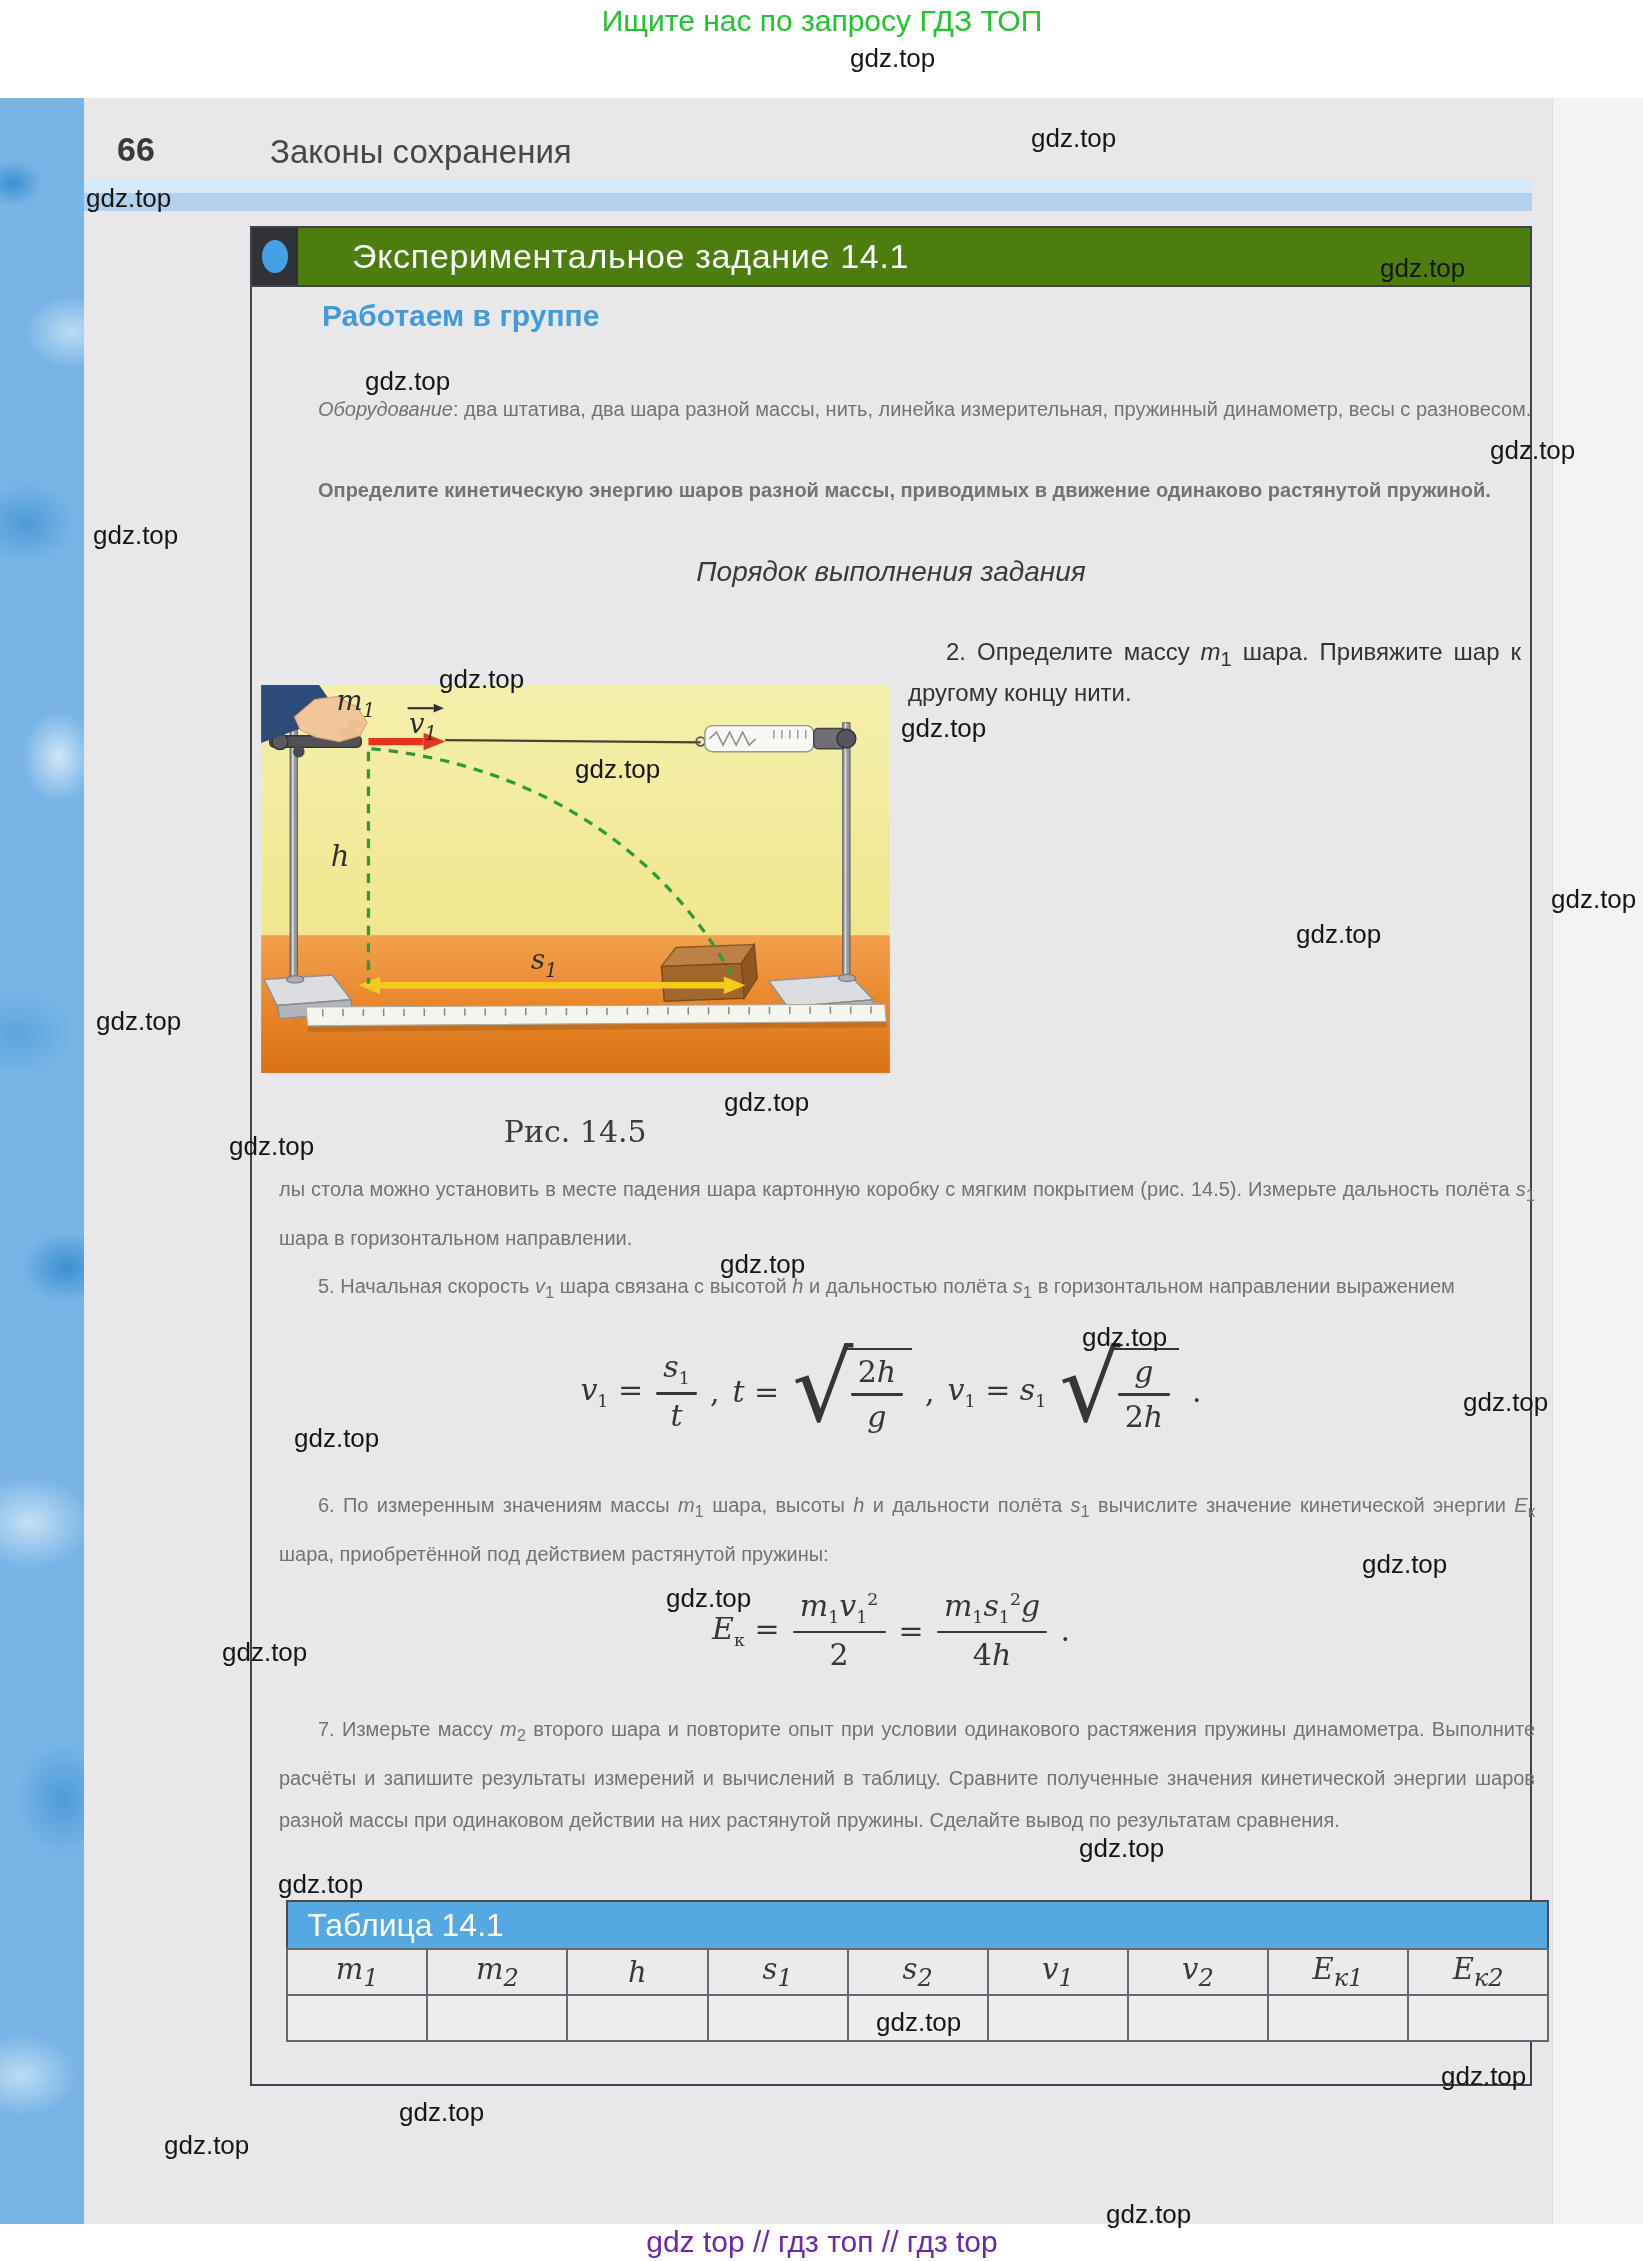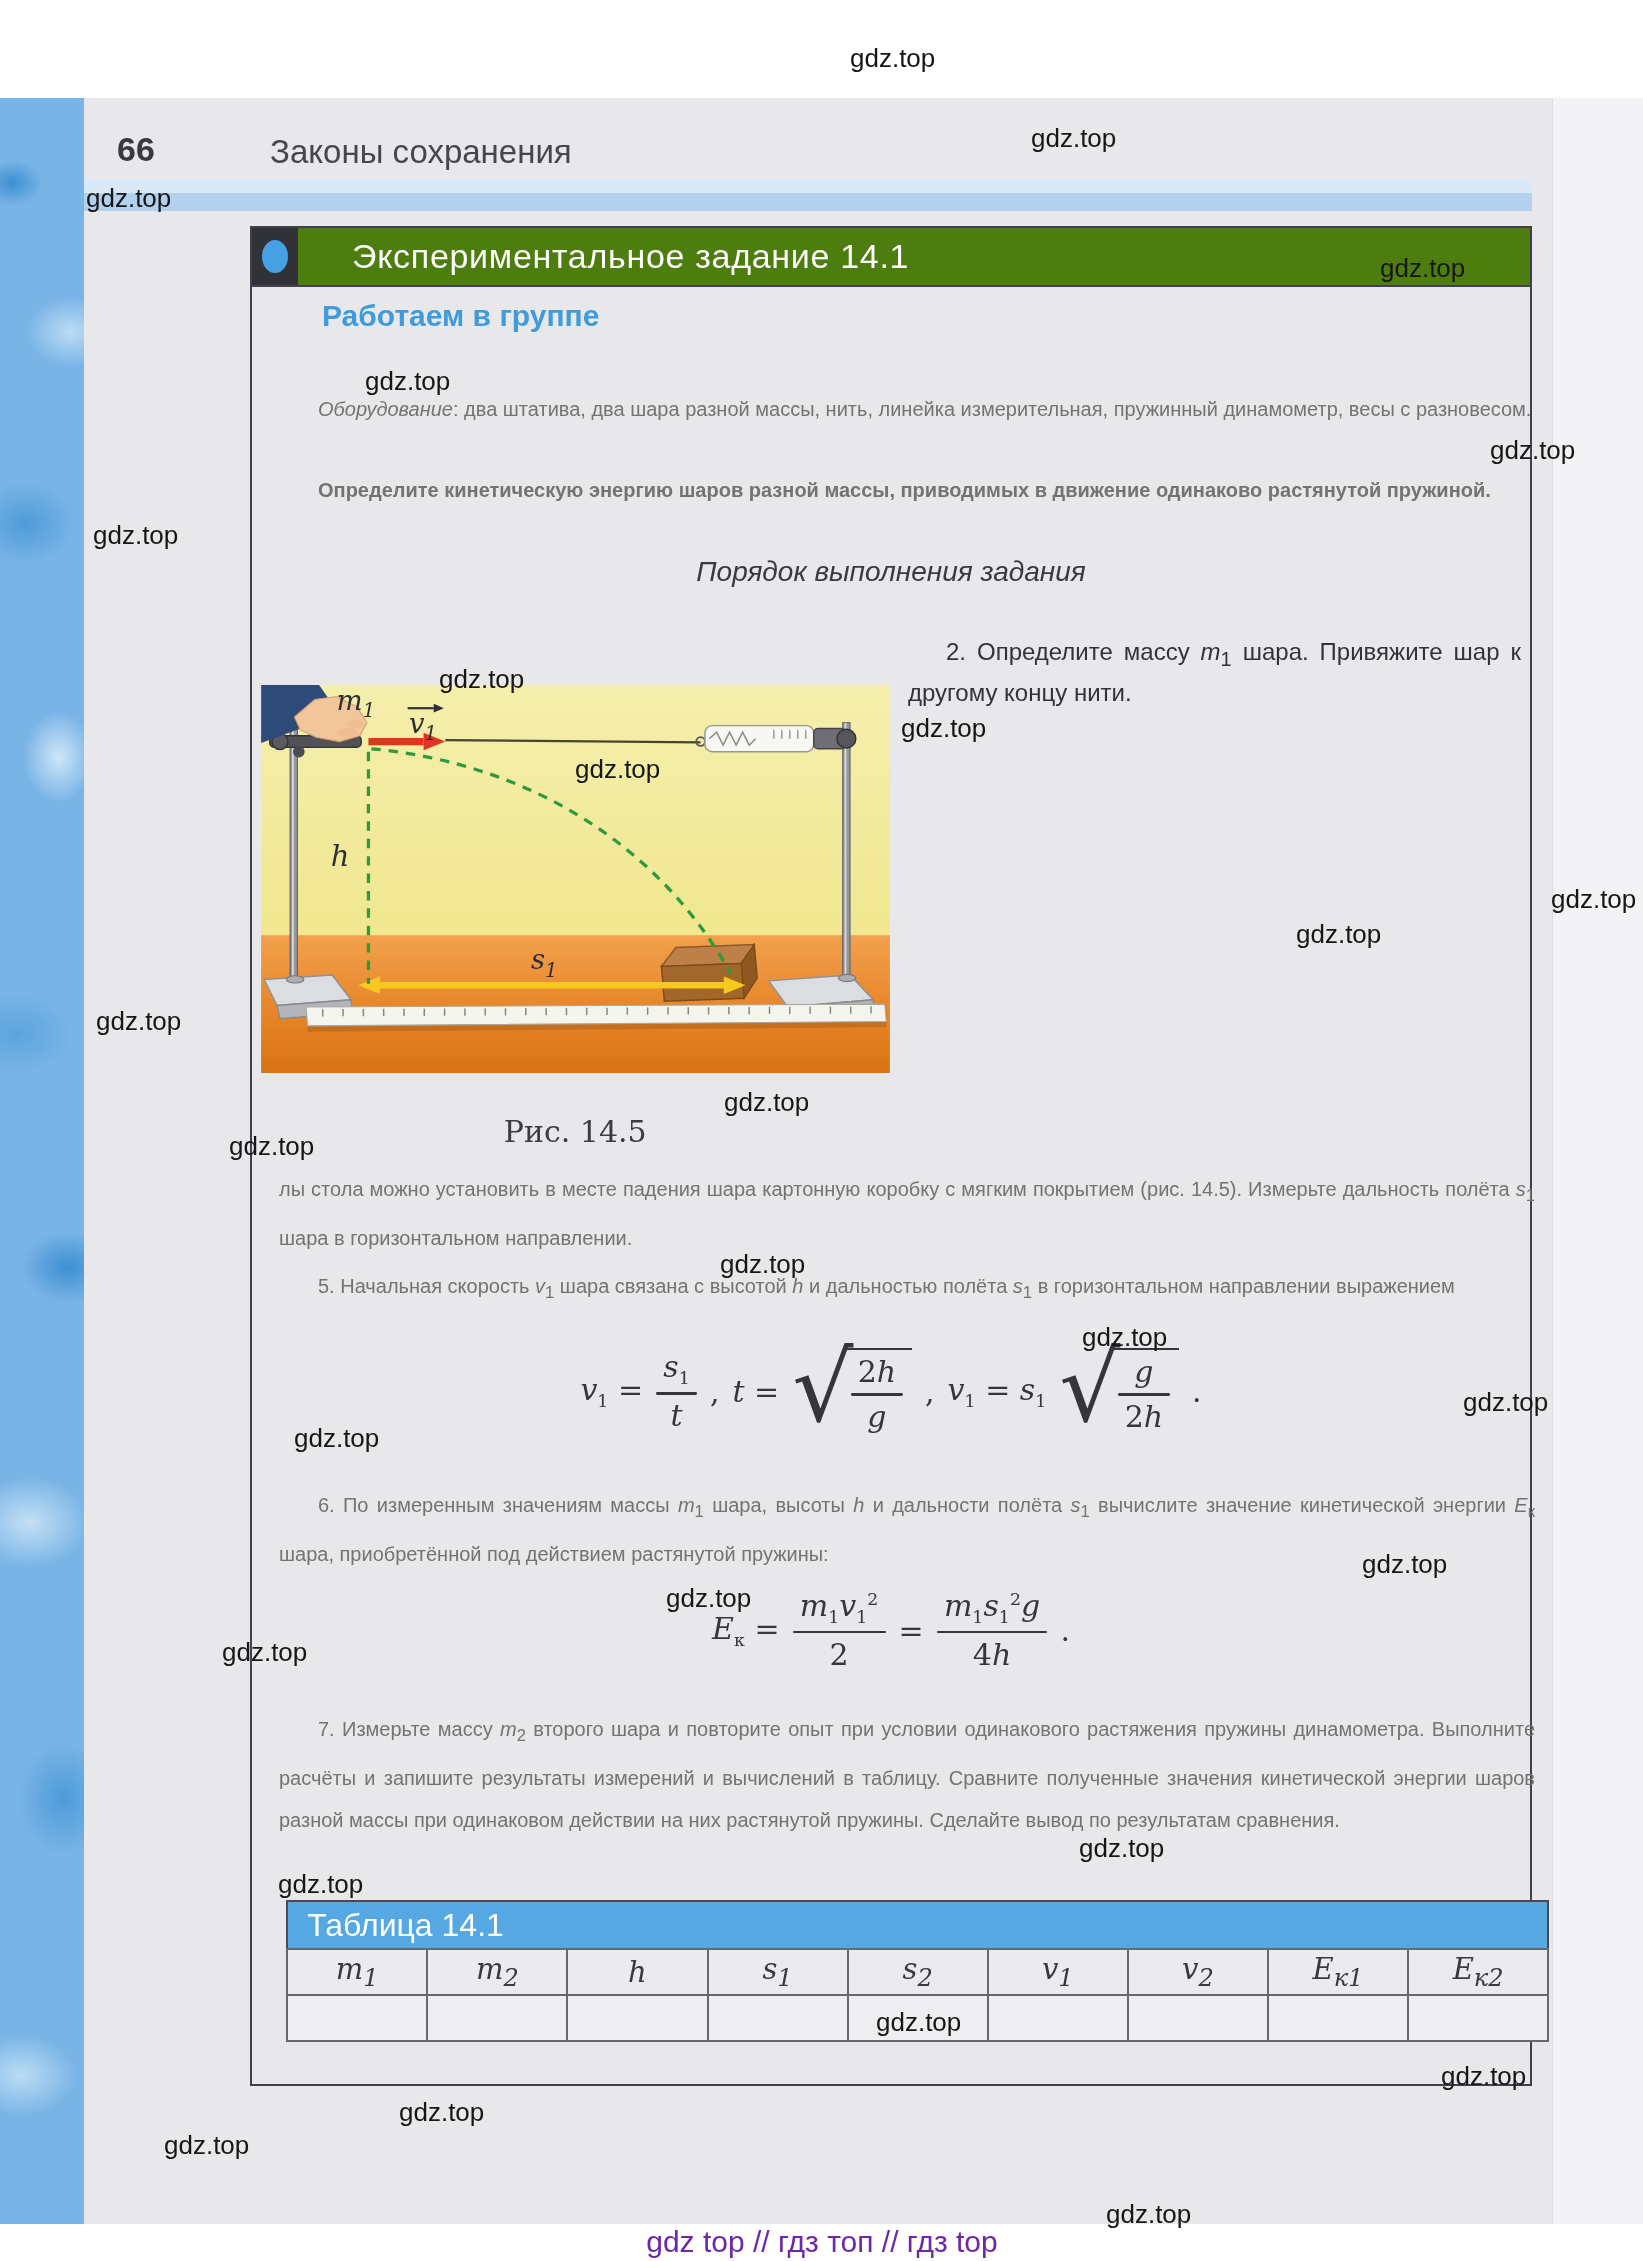--- a/index.html
+++ b/index.html
@@ -76,20 +76,21 @@
   .footer-link{display:inline-block;margin-top:1.4px;font-size:30px;color:#6d28a8;text-decoration:none;}
 
   .wm-layer{position:absolute;left:0;top:0;width:1644px;height:2261px;pointer-events:none;}
   .wm{position:absolute;font-size:26px;color:#161616;white-space:nowrap;}
 </style>
 </head>
 <body>
 
 <div class="page">
 
+  <a class="top-link">Ищите нас по запросу ГДЗ ТОП</a>
 
   <div class="scan"></div>
   <div class="left-strip"></div>
   <div class="right-edge"></div>
 
   <div class="pg-num">66</div>
   <div class="pg-chapter">Законы сохранения</div>
   <div class="blue-band"></div>
 
   <div class="frame">

